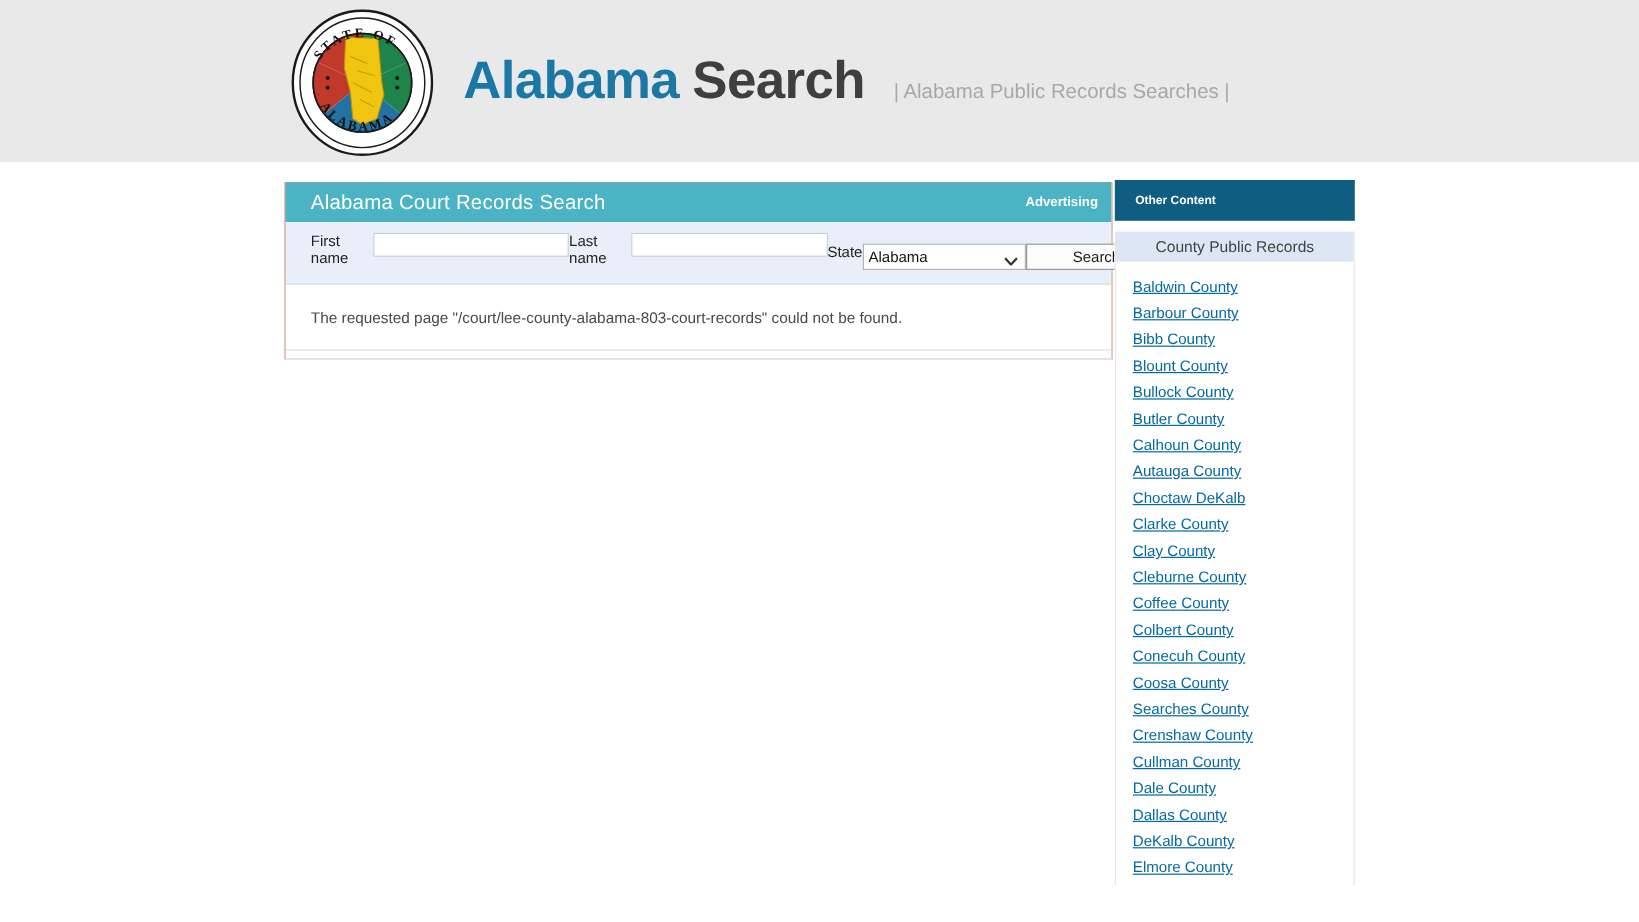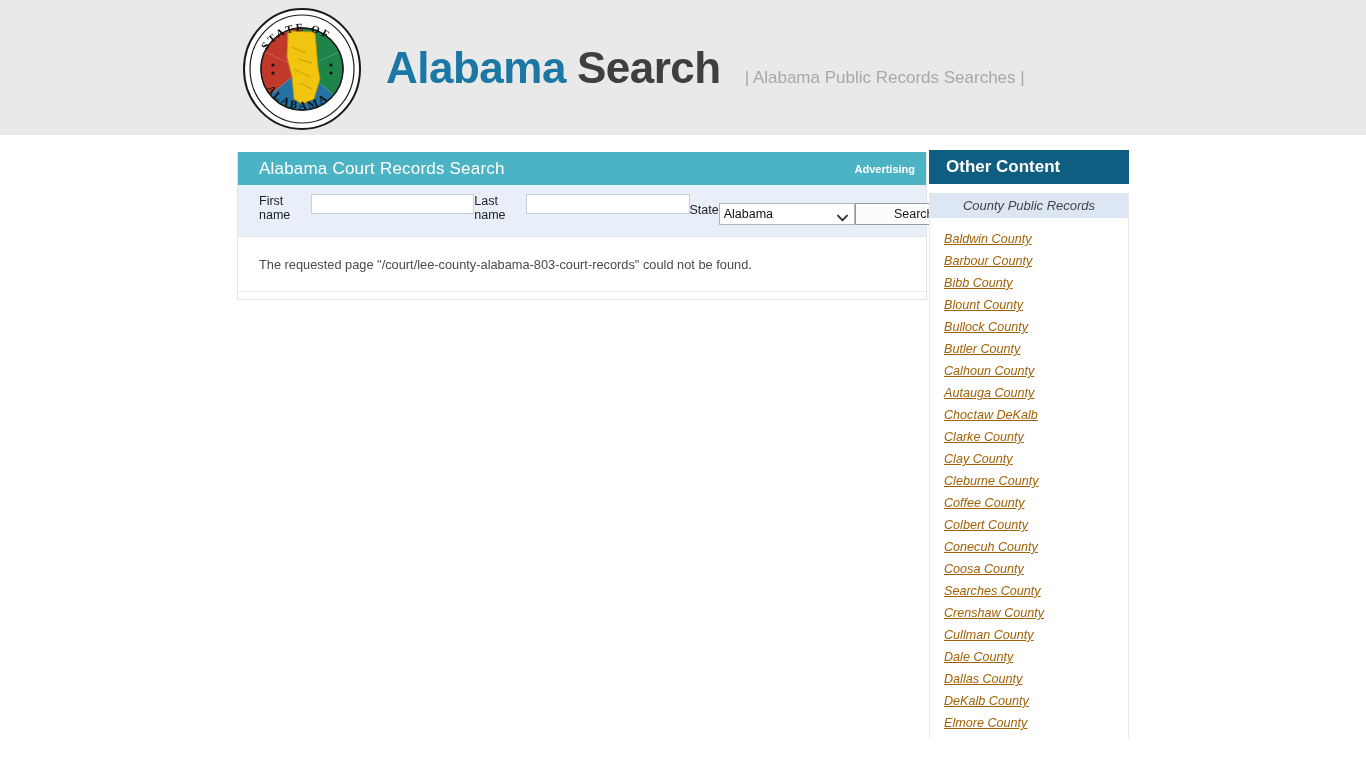--- a/index.html
+++ b/index.html
@@ -206,29 +206,28 @@
   .side-header {
     background: #0f5d80;
     height: 34px;
     display: flex;
     align-items: center;
     padding-left: 17px;
     box-sizing: border-box;
   }
   .side-header-text {
     color: #ffffff;
-    font-size: 17px;
+    font-size: 10px;
     font-weight: bold;
   }
   .side-box {
     border-left: 1px solid #e8e8e8;
     border-right: 1px solid #e8e8e8;
     background: #ffffff;
     padding-bottom: 4px;
-    font-style: italic;
   }
   .side-subheader {
     background: #dde7f4;
     height: 25px;
     margin: 9px 0 0 0;
     display: flex;
     align-items: center;
     justify-content: center;
   }
   .side-subheader-text {
@@ -238,21 +237,21 @@
   .county-list {
     list-style: none;
     margin: 0;
     padding: 10px 0 0 0;
   }
   .county-list li {
     padding: 0 0 0 14px;
     line-height: 22px;
   }
   .county-link {
-    color: #a16207;
+    color: #0369a1;
     font-size: 12.6px;
     text-decoration: underline;
     cursor: pointer;
   }
 </style>
 </head>
 <body>
 
 <div class="masthead">
   <div class="masthead-inner">

